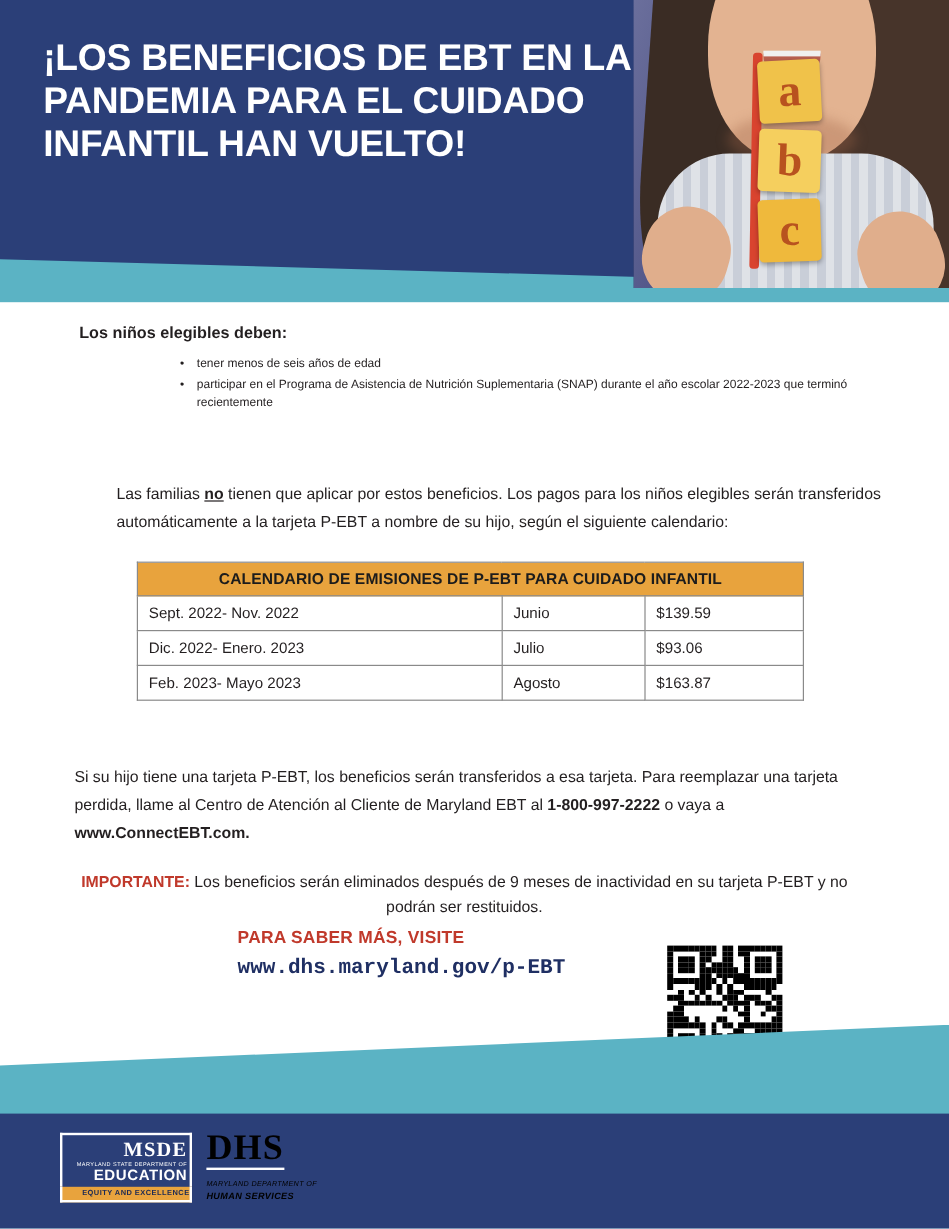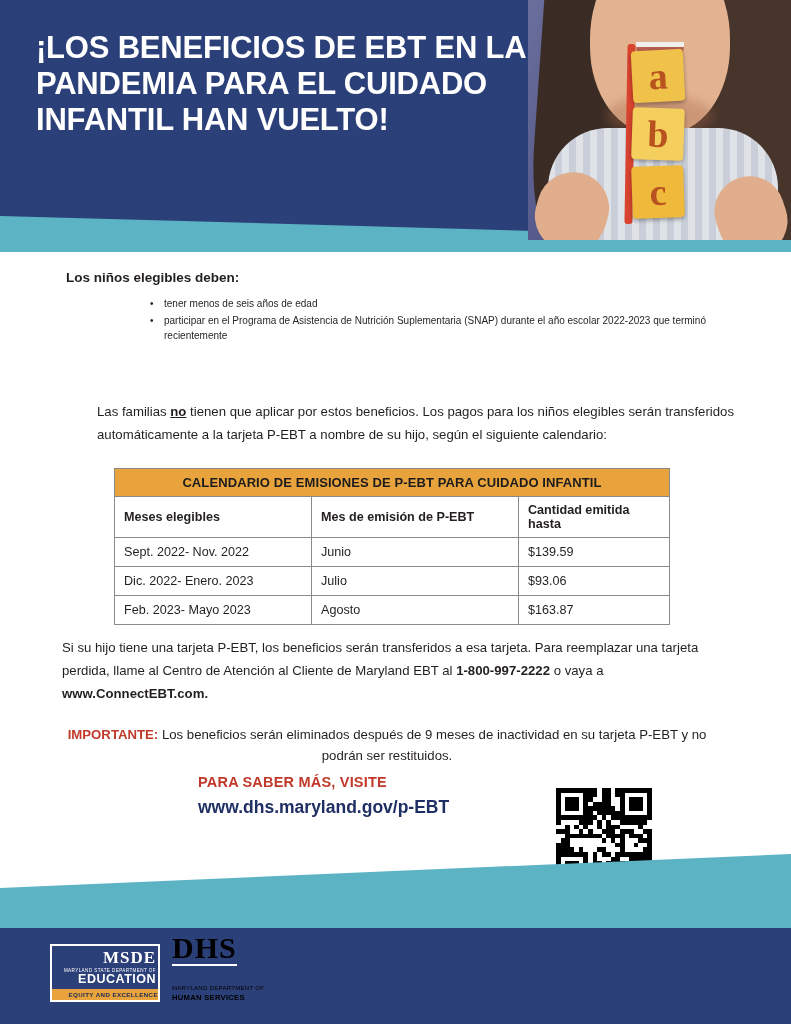--- a/index.html
+++ b/index.html
@@ -255,20 +255,21 @@
     color: #c0392b;
     font-weight: bold;
     font-size: 14.5px;
     letter-spacing: .2px;
   }
   .cta .line2 {
     margin-top: 7px;
     color: #1f2f63;
     font-weight: bold;
     font-size: 17.5px;
+    font-family: Liberation Mono, monospace;
   }
 
   
   .qr-block {
     position: absolute;
     left: 556px;
     top: 536px;
     width: 150px;
   }
   .qr {
@@ -384,22 +385,23 @@
     font-size: 30px;
     letter-spacing: 1px;
     line-height: .95;
     border-bottom: 2px solid #fff;
     padding-bottom: 2px;
     display: inline-block;
   }
   .dhs-sub {
     font-size: 6px;
     letter-spacing: .3px;
-    margin-top: 19px;
+    margin-top: 9px;
     line-height: 1.25;
+    font-style: italic;
   }
   .dhs-sub b { font-size: 7.6px; letter-spacing: .3px; }
 </style>
 </head>
 <body>
 
 <div class="header">
   <div class="header-teal"></div>
   <div class="header-navy"></div>
 
@@ -433,25 +435,20 @@
 
   <div class="para1">
     <span>Las familias </span><u>no</u><span> tienen que aplicar por estos beneficios. Los pagos para los niños elegibles serán transferidos automáticamente a la tarjeta P-EBT a nombre de su hijo, según el siguiente calendario:</span>
   </div>
 
   <div class="table-wrap">
     <table class="sched">
       <tbody>
           <tr>
         <th class="caption" colspan="3">CALENDARIO DE EMISIONES DE P-EBT PARA CUIDADO INFANTIL</th>
-      </tr>
-      <tr class="head">
-        <td class="col1">Meses elegibles</td>
-        <td class="col2">Mes de emisión de P-EBT</td>
-        <td>Cantidad emitida hasta</td>
       </tr>
       <tr>
         <td>Sept. 2022- Nov. 2022</td>
         <td>Junio</td>
         <td>$139.59</td>
       </tr>
       <tr>
         <td>Dic. 2022- Enero. 2023</td>
         <td>Julio</td>
         <td>$93.06</td>

